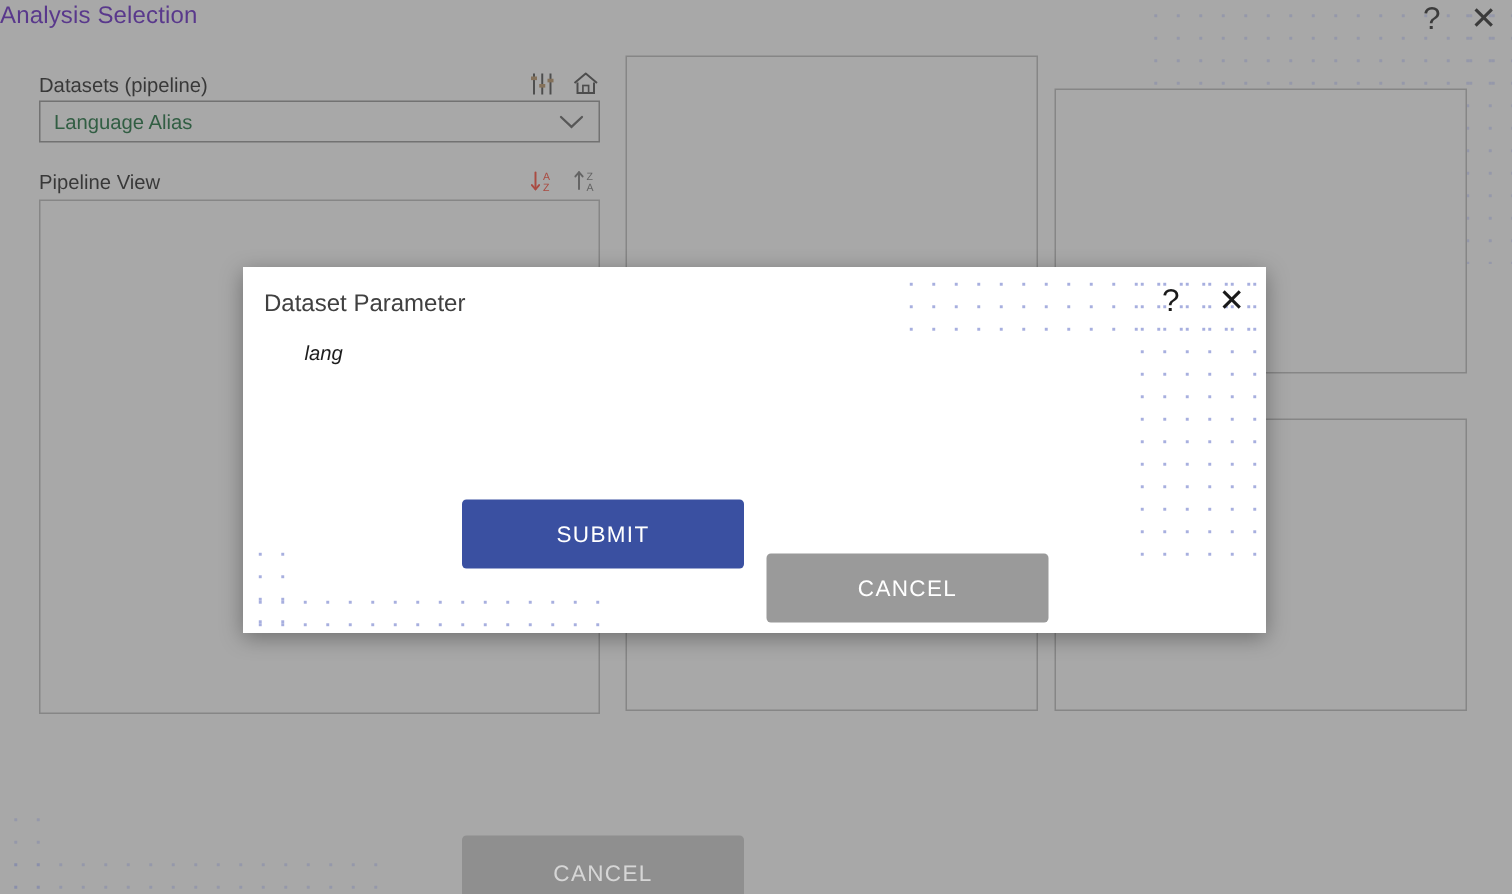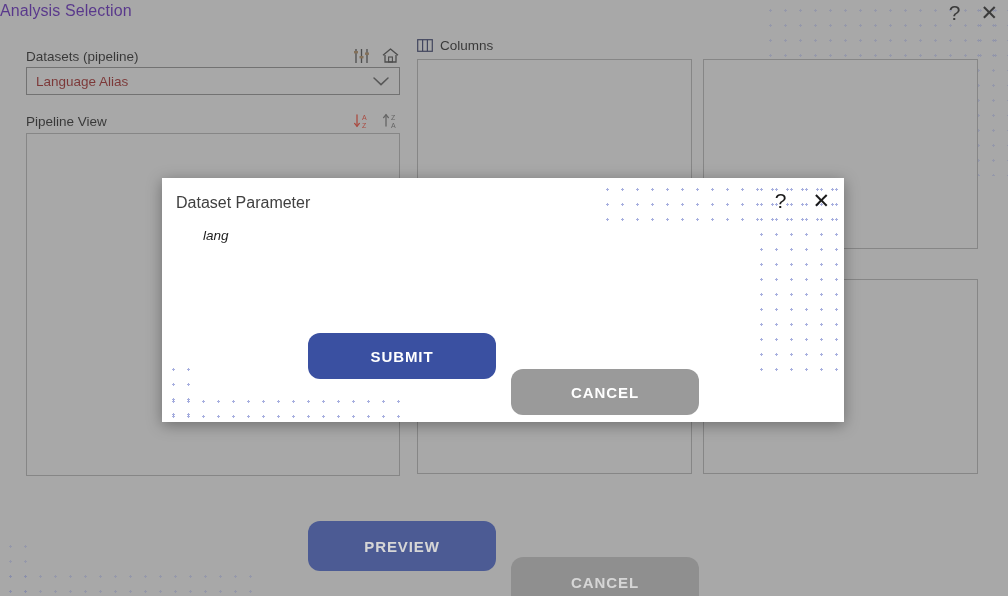--- a/index.html
+++ b/index.html
@@ -51,37 +51,37 @@
 
   .field-label {
     font-size: 13.5px; color: #1d1d1d;
     display: flex; align-items: flex-end; justify-content: space-between;
     height: 22px;
   }
   .label-icons { display: flex; align-items: center; gap: 11px; }
   .select-box {
     height: 28px; border: 1px solid #707070; background: transparent;
     display: flex; align-items: center; justify-content: space-between;
-    padding: 0 9px; font-size: 13.5px; color: #7f1d1d; margin-top: 3px;
+    padding: 0 9px; font-size: 13.5px; color: #14532d; margin-top: 3px;
     cursor: pointer;
   }
   .panel {
     border: 1px solid #8d8d8d; background: transparent;
   }
   #pipeline-panel { height: 343px; margin-top: 4px; }
   .hdr-with-icon { display: flex; align-items: center; gap: 7px; font-size: 13.5px; color: #1d1d1d; height: 22px; }
 
   #columns-panel  { height: 190px; margin-top: 3px; }
   #mid-lower-panel{ position: absolute; left: 417px; top: 279px; width: 275px; height: 195px; border: 1px solid #8d8d8d; }
   #right-panel    { height: 190px; margin-top: 3px; }
   #right-lower-panel { position: absolute; left: 703px; top: 279px; width: 275px; height: 195px; border: 1px solid #8d8d8d; }
 
   .btn {
-    border: none; border-radius: 12px; cursor: pointer;
-    font-size: 15px; font-weight: bold; letter-spacing: .9px;
+    border: none; border-radius: 3px; cursor: pointer;
+    font-size: 15px; font-weight: normal; letter-spacing: .9px;
     color: #ffffff; font-family: "Liberation Sans", sans-serif;
   }
   .btn-primary { background: #3a50a1; }
   .btn-secondary { background: #9a9a9a; margin-top: 36px; }
   #footer-buttons {
     position: absolute; left: 308px; top: 521px;
     display: flex; gap: 15px;
   }
   #footer-buttons .btn { width: 188px; height: 50px; }
 
@@ -224,42 +224,31 @@
               <text x="9" y="14.5" font-family="Liberation Sans, sans-serif" font-size="7" fill="#5c5c5c">A</text>
             </svg>
           </button>
         </span>
       </div>
 
       <div class="panel" id="pipeline-panel"></div>
     </div>
 
     <div class="col-mid">
-      <div class="hdr-with-icon">
-        <span>
-          <svg class="icon-svg" width="16" height="13" viewBox="0 0 16 13" aria-hidden="true">
-            <rect x="0.7" y="0.7" width="14.6" height="11.6" stroke="#2c3154" stroke-width="1.2" fill="none"></rect>
-            <line x1="5.6" y1="0.7" x2="5.6" y2="12.3" stroke="#2c3154" stroke-width="1.2"></line>
-            <line x1="10.4" y1="0.7" x2="10.4" y2="12.3" stroke="#2c3154" stroke-width="1.2"></line>
-          </svg>
-        </span>
-        <span>Columns</span>
-      </div>
       <div class="panel" id="columns-panel"></div>
     </div>
     <div id="mid-lower-panel"></div>
 
     <div class="col-right">
       <div class="hdr-with-icon">&nbsp;</div>
       <div class="panel" id="right-panel"></div>
     </div>
     <div id="right-lower-panel"></div>
 
     <div id="footer-buttons">
-      <button class="btn btn-primary">PREVIEW</button>
       <button class="btn btn-secondary">CANCEL</button>
     </div>
   </div>
 
   <div id="scrim"></div>
 
   <div id="modal">
     <div class="dots-modal" id="modal-dots-tr"></div>
     <div class="dots-modal" id="modal-dots-tr2"></div>
     <div class="dots-modal" id="modal-dots-bl"></div>

